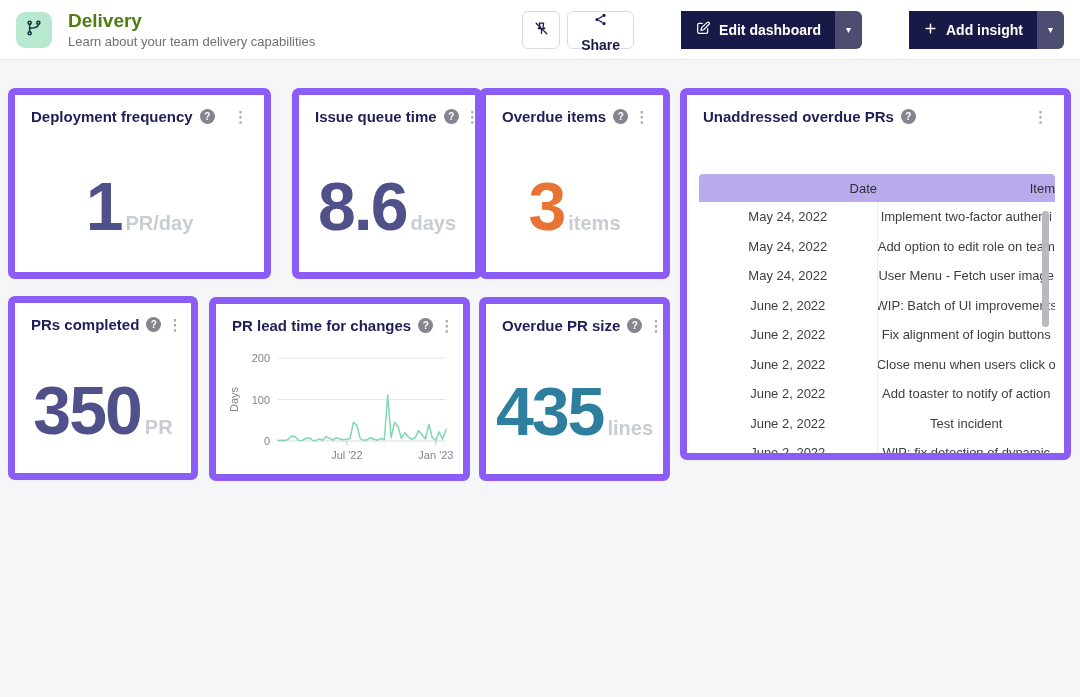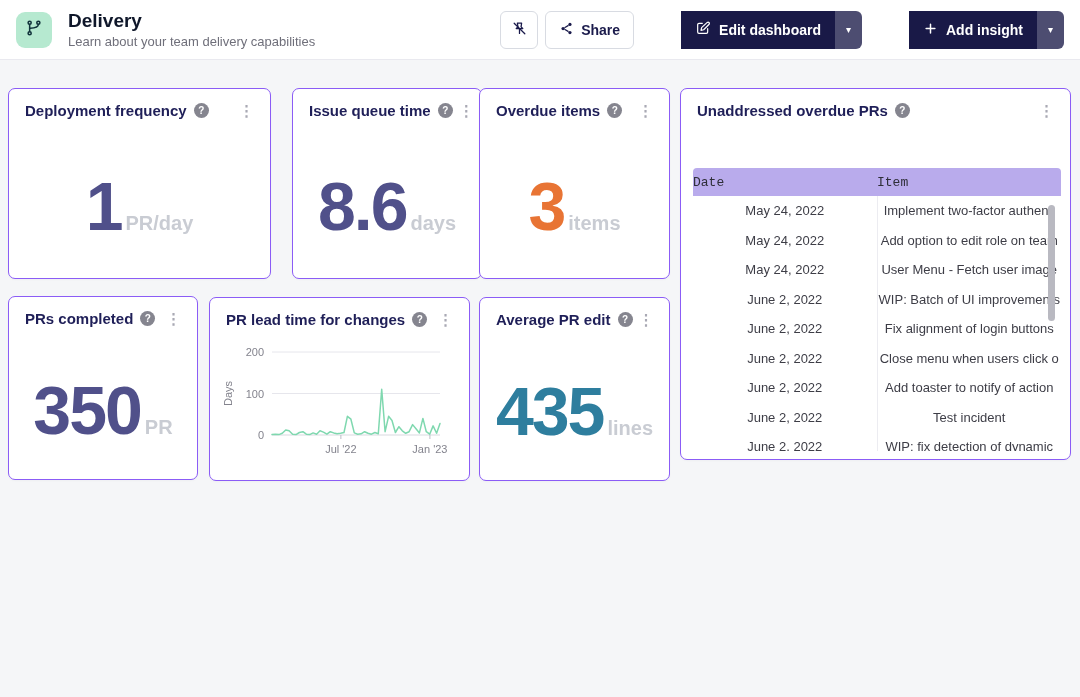--- a/index.html
+++ b/index.html
@@ -5,36 +5,36 @@
   * { margin:0; padding:0; box-sizing:border-box; }
   html,body { width:1080px; height:697px; }
   body { font-family:"Liberation Sans", sans-serif; background:#f5f6f8; overflow:hidden; }
 
   
   .app-header { height:60px; background:#fff; border-bottom:1px solid #e9e9ef;
     display:flex; align-items:center; padding:0 16px; }
   .logo-badge { width:36px; height:36px; border-radius:9px; background:#b6e9d0;
     display:flex; align-items:center; justify-content:center; flex:0 0 auto; }
   .title-block { margin-left:16px; }
-  .page-title { font-size:19px; font-weight:800; color:#0f172a; line-height:1.2; }
+  .page-title { font-size:19px; font-weight:800; color:#4d7c0f; line-height:1.2; }
   .page-subtitle { font-size:13px; color:#6f6f7a; margin-top:2px; }
   .header-actions { margin-left:auto; display:flex; align-items:center; gap:7px; }
   .btn { height:38px; border-radius:6px; display:flex; align-items:center;
-    font-size:14px; font-weight:700; cursor:pointer; user-select:none; }
+    font-size:14px; font-weight:700; cursor:pointer; user-select:none;flex-direction:column; }
   .btn-white { background:#fff; border:1px solid #d8dbe2; color:#1a1a4b; padding:0 13px; gap:7px; }
   .btn-icon-only { width:38px; justify-content:center; padding:0; }
   .btn-split { display:flex; border-radius:6px; overflow:hidden;padding-left:40px; }
   .btn-dark-main { background:#191947; color:#fff; height:38px; display:flex;
     align-items:center; gap:8px; padding:0 14px; font-size:14px; font-weight:700; cursor:pointer; }
   .btn-dark-caret { background:#4d4d71; color:#fff; width:27px; height:38px; display:flex;
     align-items:center; justify-content:center; font-size:10px; cursor:pointer; }
 
   
   .board { position:relative; height:637px; }
-  .card { position:absolute; background:#fff; border:1px solid #8b5cf6; border-radius:7px;
+  .card { position:absolute; background:#fff; border:7px solid #8b5cf6; border-radius:7px;
     box-shadow:0 1px 2px rgba(20,20,60,0.03); overflow:hidden; }
   #card-deployment { left:8px;   top:28px;  width:263px; height:191px; }
   #card-queue      { left:292px; top:28px;  width:190px; height:191px; }
   #card-overdue    { left:479px; top:28px;  width:191px; height:191px; }
   #card-table      { left:680px; top:28px;  width:391px; height:372px; }
   #card-completed  { left:8px;   top:236px; width:190px; height:184px; }
   #card-chart      { left:209px; top:237px; width:261px; height:184px; }
   #card-prsize     { left:479px; top:237px; width:191px; height:184px; }
 
   .card-head { display:flex; align-items:center; padding:13px 10px 0 16px; }
@@ -48,21 +48,21 @@
   .metric-area { position:absolute; left:0; right:0; top:34px; bottom:0;
     display:flex; align-items:center; justify-content:center; }
   .metric { display:flex; align-items:baseline; padding-top:10px; }
   .metric-value { font-size:68px; font-weight:700; letter-spacing:-2px; line-height:1; }
   .metric-unit { font-size:20px; font-weight:600; color:#c9ccd3; margin-left:4px; letter-spacing:0; }
 
   
   .table-wrap { position:absolute; left:12px; right:9px; top:79px; height:283px; overflow:hidden; }
   .thead { display:flex; height:28px; background:#b9abec; border-radius:4px 4px 0 0;
     align-items:center; }
-  .th { flex:1; text-align:left; font-size:13px; color:#2e2e38; font-weight:400;font-family:Liberation Mono, monospace; }
+  .th { flex:1; text-align:right; font-size:13px; color:#2e2e38; font-weight:400; }
   .trow { display:flex; height:29.5px; align-items:stretch; background:#fff; }
   .td { flex:1; display:flex; align-items:center; justify-content:center; font-size:13px;
     color:#3d3d46; white-space:nowrap; overflow:hidden; }
   .td + .td { border-left:1px solid #ececf1; }
   .scroll-thumb { position:absolute; right:15px; top:116px; width:7px; height:116px;
     background:#b9b9c1; border-radius:4px; cursor:pointer; }
 
   
   .chart-box { position:absolute; left:8px; top:42px; }
 </style>
@@ -266,21 +266,21 @@
           <text x="122.88" y="113" text-anchor="middle" font-size="11" fill="#83838d" font-family="Liberation Sans, sans-serif">Jul '22</text>
           <line x1="211.92" x2="211.92" y1="95" y2="99" stroke="#bcbcc6" stroke-width="1"></line>
           <text x="211.92" y="113" text-anchor="middle" font-size="11" fill="#83838d" font-family="Liberation Sans, sans-serif">Jan '23</text>
           <polyline points="54.0,94.6 57.4,94.2 60.9,94.6 64.3,93.3 67.7,90.0 71.1,90.8 74.6,94.2 78.0,94.6 81.4,92.5 84.9,91.7 88.3,94.2 91.7,94.6 95.1,92.9 98.6,94.2 102.0,90.8 105.4,92.1 108.9,94.2 112.3,91.7 115.7,92.9 119.1,93.8 122.6,93.3 126.0,92.5 129.4,76.3 132.9,79.2 136.3,92.9 139.7,94.2 143.1,93.8 146.6,91.7 150.0,93.3 153.4,94.2 156.9,92.5 160.3,93.8 163.7,49.3 167.1,91.7 170.6,76.3 174.0,80.5 177.4,92.5 180.9,86.7 184.3,90.8 187.7,93.3 191.1,91.7 194.6,84.6 198.0,88.8 201.4,92.9 204.9,78.4 208.3,91.7 211.7,94.2 215.1,85.9 218.6,93.3 222.0,83.4" fill="none" stroke="#7fd8af" stroke-width="1.5" stroke-linejoin="round" stroke-linecap="round"></polyline>
         </svg>
     </div>
   </section>
 
   <section class="card" id="card-prsize">
     <div class="card-head">
-      <span class="card-title">Average PR edit</span>
+      <span class="card-title">Overdue PR size</span>
       <span class="help-dot">?</span>
       <span class="kebab">⋮</span>
     </div>
     <div class="metric-area">
       <div class="metric">
         <span class="metric-value" style="color: rgb(46, 126, 158);">435</span>
         <span class="metric-unit">lines</span>
       </div>
     </div>
   </section>

